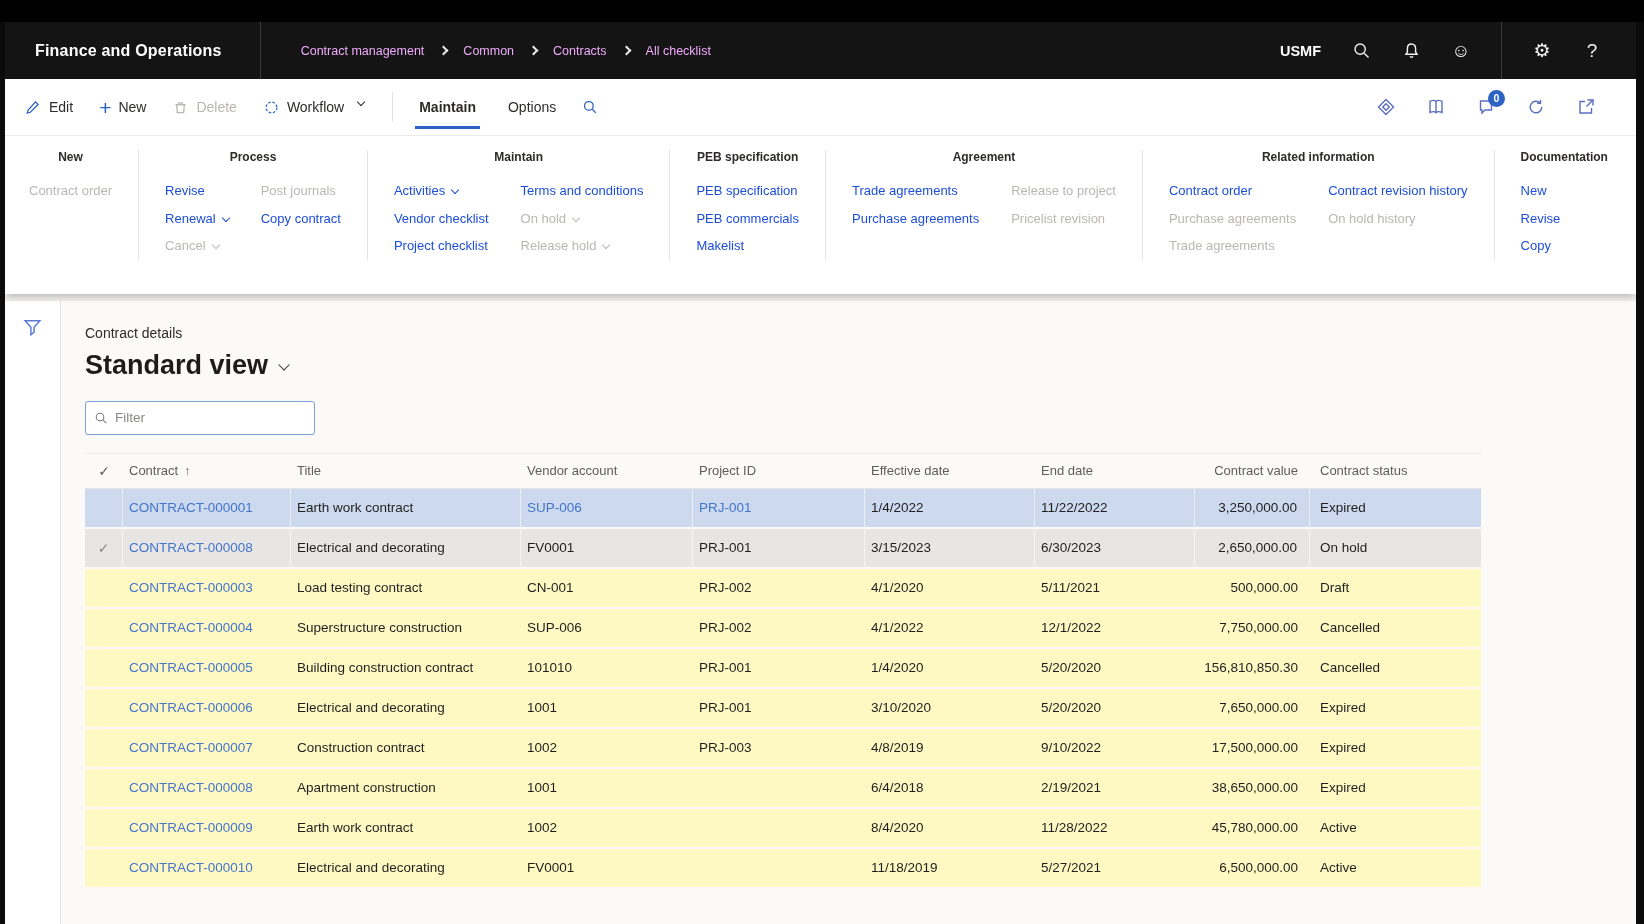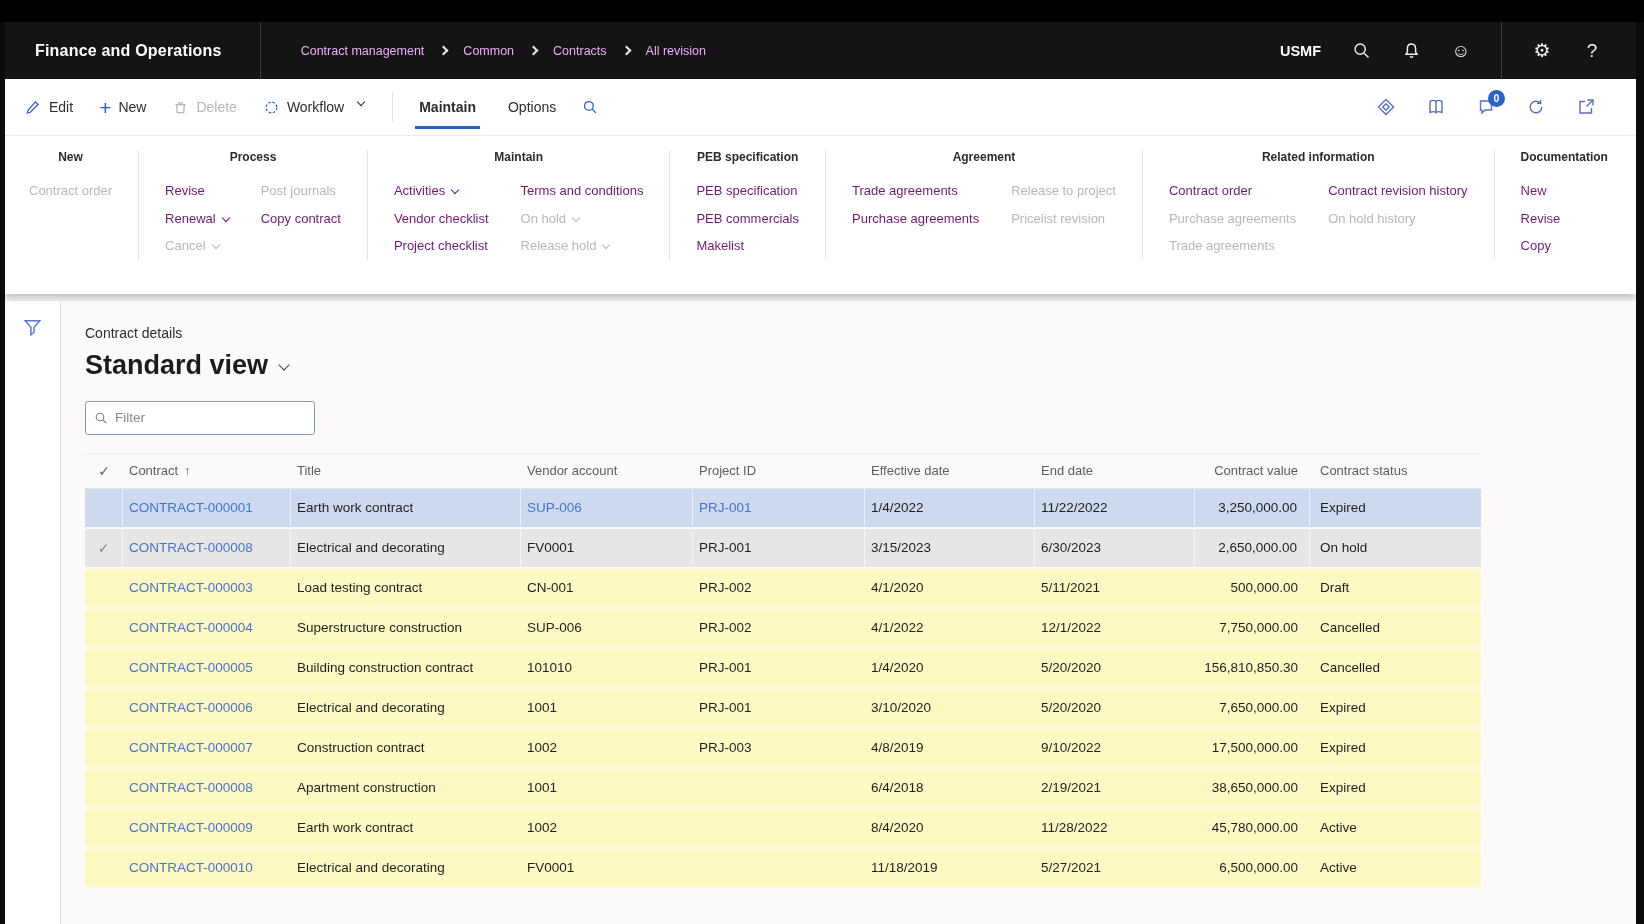--- a/index.html
+++ b/index.html
@@ -48,21 +48,21 @@
 
   
   .ribbon { background:#fff; display:flex; align-items:stretch; padding:14px 0 34px 22px; flex-shrink:0;
             box-shadow:0 4px 6px -2px rgba(0,0,0,.22); position:relative; z-index:5; }
   .ribbon-group { padding:0 26px; }
   .ribbon-group + .ribbon-group { border-left:1px solid #e6e4e2; }
   .ribbon-group:first-child { padding-left:2px; }
   .group-title { font-size:12px; font-weight:bold; color:#2d2c2b; text-align:center; margin-bottom:13px; white-space:nowrap; }
   .group-cols { display:flex; gap:32px; }
   .group-col { display:flex; flex-direction:column; }
-  .ribbon-item { font-size:13px; color:#701a75; line-height:27.5px; white-space:nowrap; cursor:pointer; }
+  .ribbon-item { font-size:13px; color:#1d4ed8; line-height:27.5px; white-space:nowrap; cursor:pointer; }
   .ribbon-item.disabled { color:#b9b7b4; cursor:default; }
   .chev { display:inline-block; width:6px; height:6px; border-right:1.4px solid currentColor;
           border-bottom:1.4px solid currentColor; transform:rotate(45deg); margin-left:7px; vertical-align:2px; }
 
   
   .content { flex:1; display:flex; border-top:7px solid #eceae8; overflow:hidden; background:#fbfaf9; }
   .rail { width:56px; background:#fff; border-right:1px solid #e5e3e1; padding-top:16px;
           display:flex; justify-content:center; align-items:flex-start; flex-shrink:0; }
   .rail svg { width:21px; height:21px; stroke:#5b78d6; fill:none; stroke-width:1.4; cursor:pointer; }
   .main { flex:1; padding:24px 0 0 24px; overflow:hidden; }
@@ -112,21 +112,21 @@
   <div class="topbar">
     <div class="app-title">Finance and Operations</div>
     <div class="topbar-sep"></div>
     <div class="breadcrumb">
       <span class="bc-item">Contract management</span>
       <span class="bc-chev"></span>
       <span class="bc-item">Common</span>
       <span class="bc-chev"></span>
       <span class="bc-item">Contracts</span>
       <span class="bc-chev"></span>
-      <span class="bc-item">All revision</span>
+      <span class="bc-item">All checklist</span>
     </div>
     <div class="topbar-right">
       <span class="company">USMF</span>
       <span class="tb-icon">
         <svg viewBox="0 0 20 20">
               <circle cx="8.6" cy="8.6" r="5.4"></circle>
               <line x1="12.8" y1="12.8" x2="17.4" y2="17.4"></line>
             </svg>
       </span>
       <span class="tb-icon">

